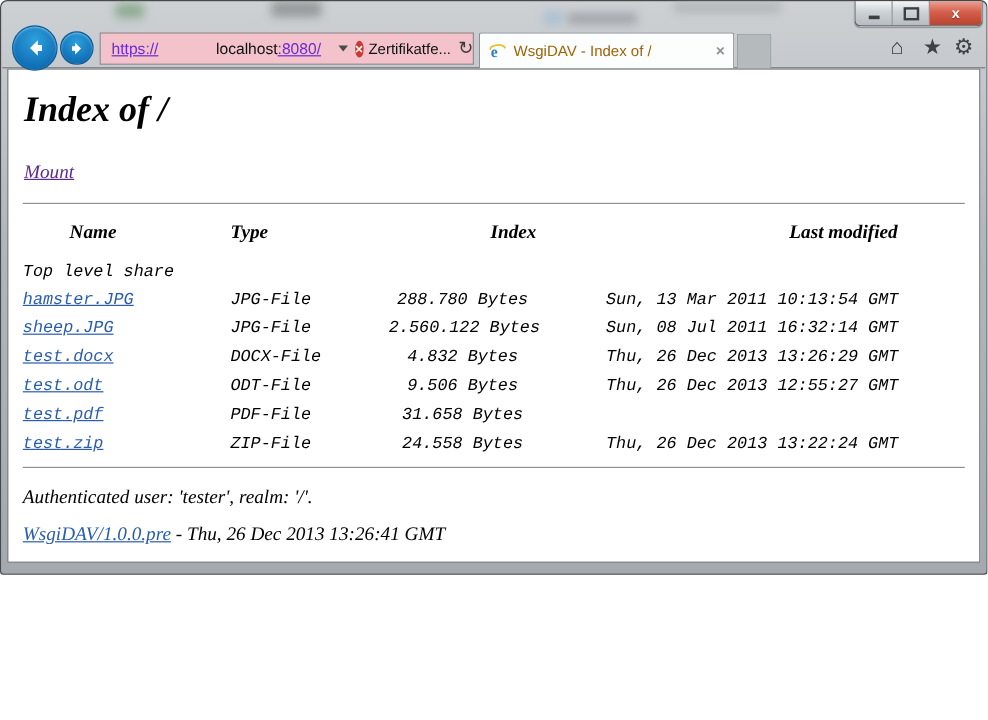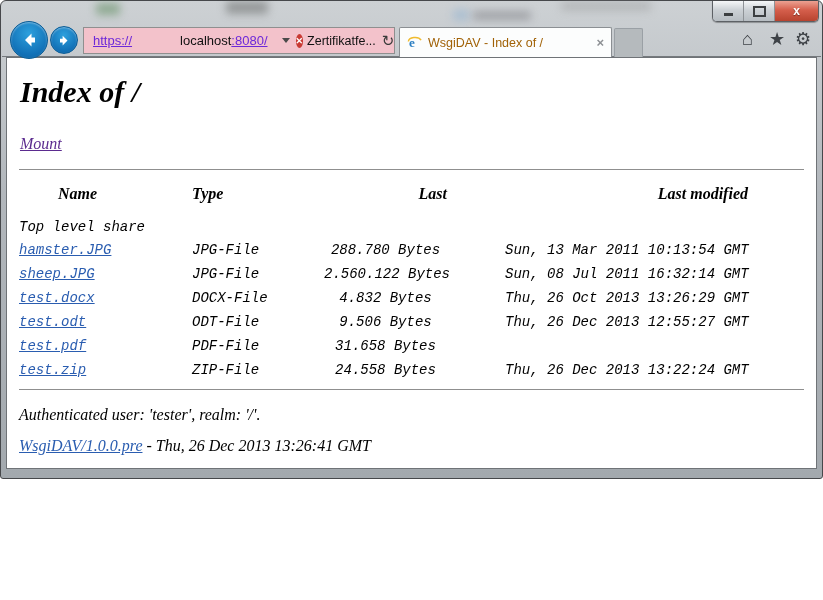--- a/index.html
+++ b/index.html
@@ -150,21 +150,21 @@
   </div>
 
   <div class="content">
     <h1>Index of /</h1>
     <a class="mount" href="#">Mount</a>
     <hr class="rule">
 
     <div class="hdr">
       <span class="h-name">Name</span>
       <span class="h-type">Type</span>
-      <span class="h-size">Last</span>
+      <span class="h-size">Index</span>
       <span class="h-mod">Last modified</span>
     </div>
 
     <div class="mono share">Top level share</div>
 
     <div class="mono frow">
       <a class="fname" href="#">hamster.JPG</a>
       <span class="ftype">JPG-File</span>
       <span class="fsize">288.780 Bytes</span>
       <span class="fdate">Sun, 13 Mar 2011 10:13:54 GMT</span>
@@ -172,21 +172,21 @@
     <div class="mono frow">
       <a class="fname" href="#">sheep.JPG</a>
       <span class="ftype">JPG-File</span>
       <span class="fsize">2.560.122 Bytes</span>
       <span class="fdate">Sun, 08 Jul 2011 16:32:14 GMT</span>
     </div>
     <div class="mono frow">
       <a class="fname" href="#">test.docx</a>
       <span class="ftype">DOCX-File</span>
       <span class="fsize">4.832 Bytes</span>
-      <span class="fdate">Thu, 26 Oct 2013 13:26:29 GMT</span>
+      <span class="fdate">Thu, 26 Dec 2013 13:26:29 GMT</span>
     </div>
     <div class="mono frow">
       <a class="fname" href="#">test.odt</a>
       <span class="ftype">ODT-File</span>
       <span class="fsize">9.506 Bytes</span>
       <span class="fdate">Thu, 26 Dec 2013 12:55:27 GMT</span>
     </div>
     <div class="mono frow">
       <a class="fname" href="#">test.pdf</a>
       <span class="ftype">PDF-File</span>

